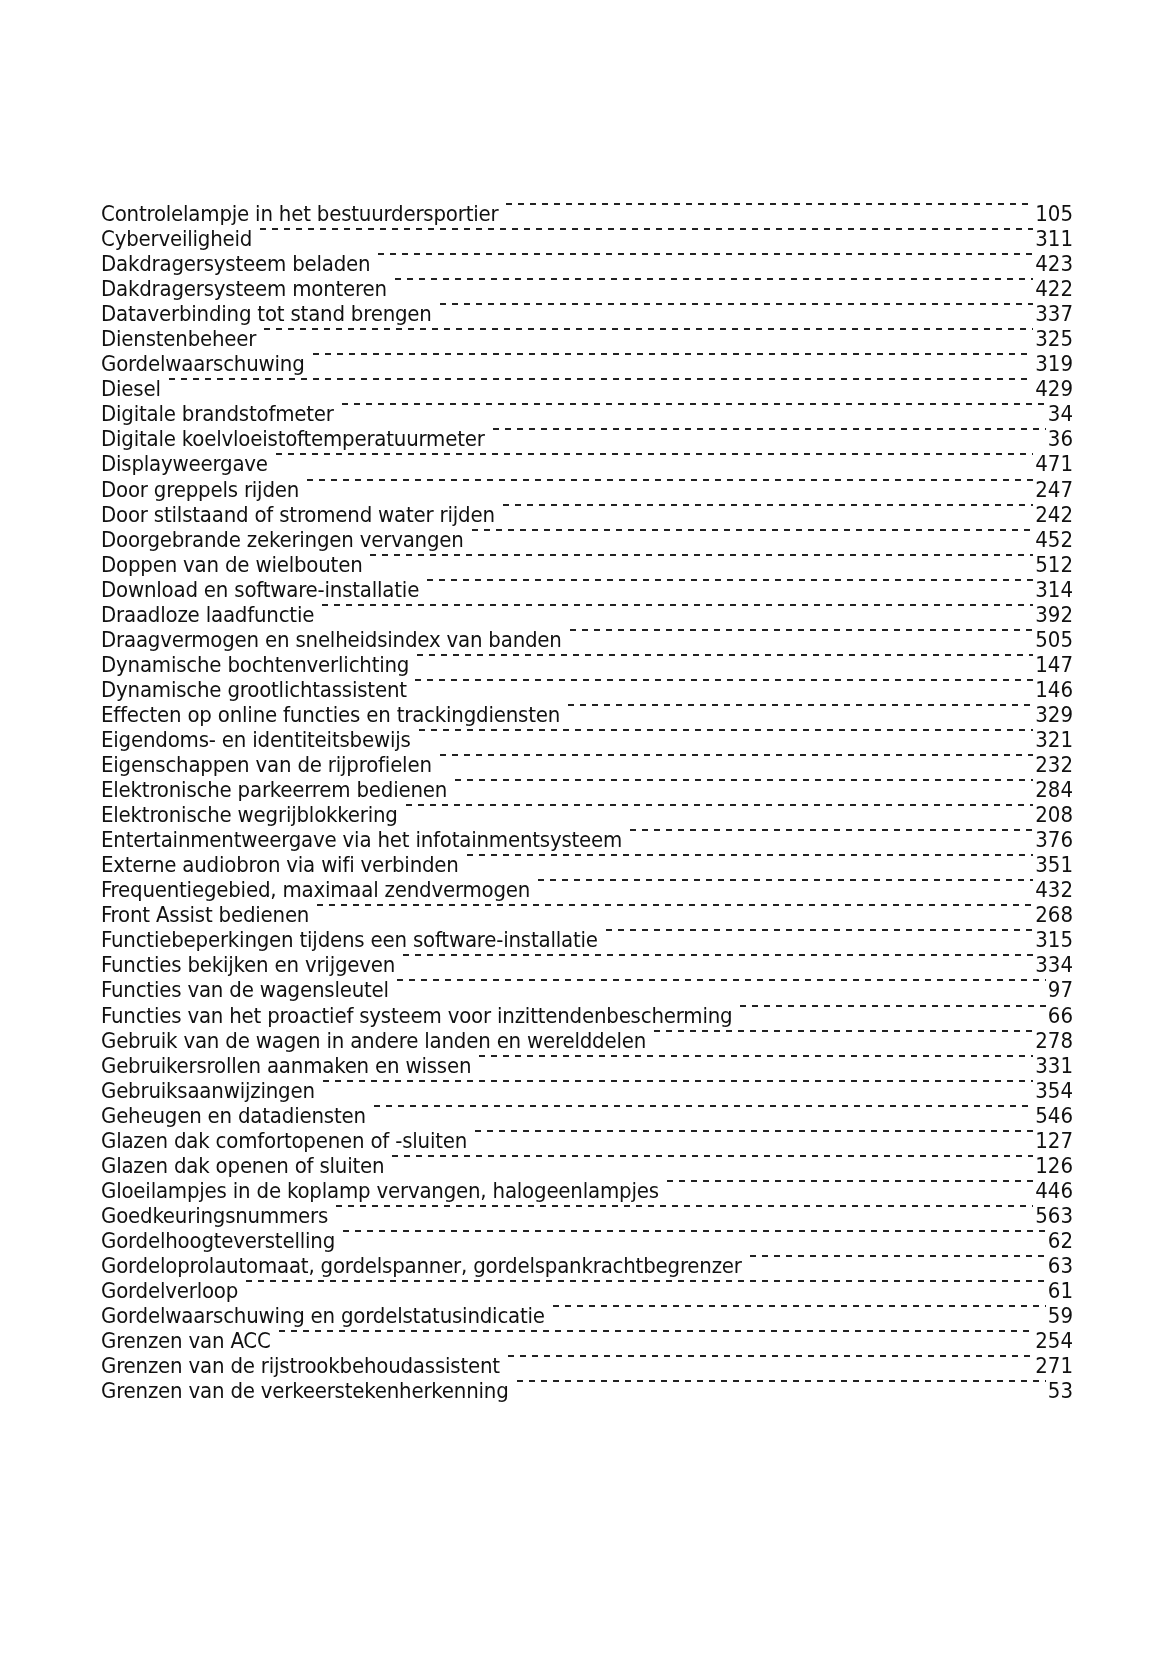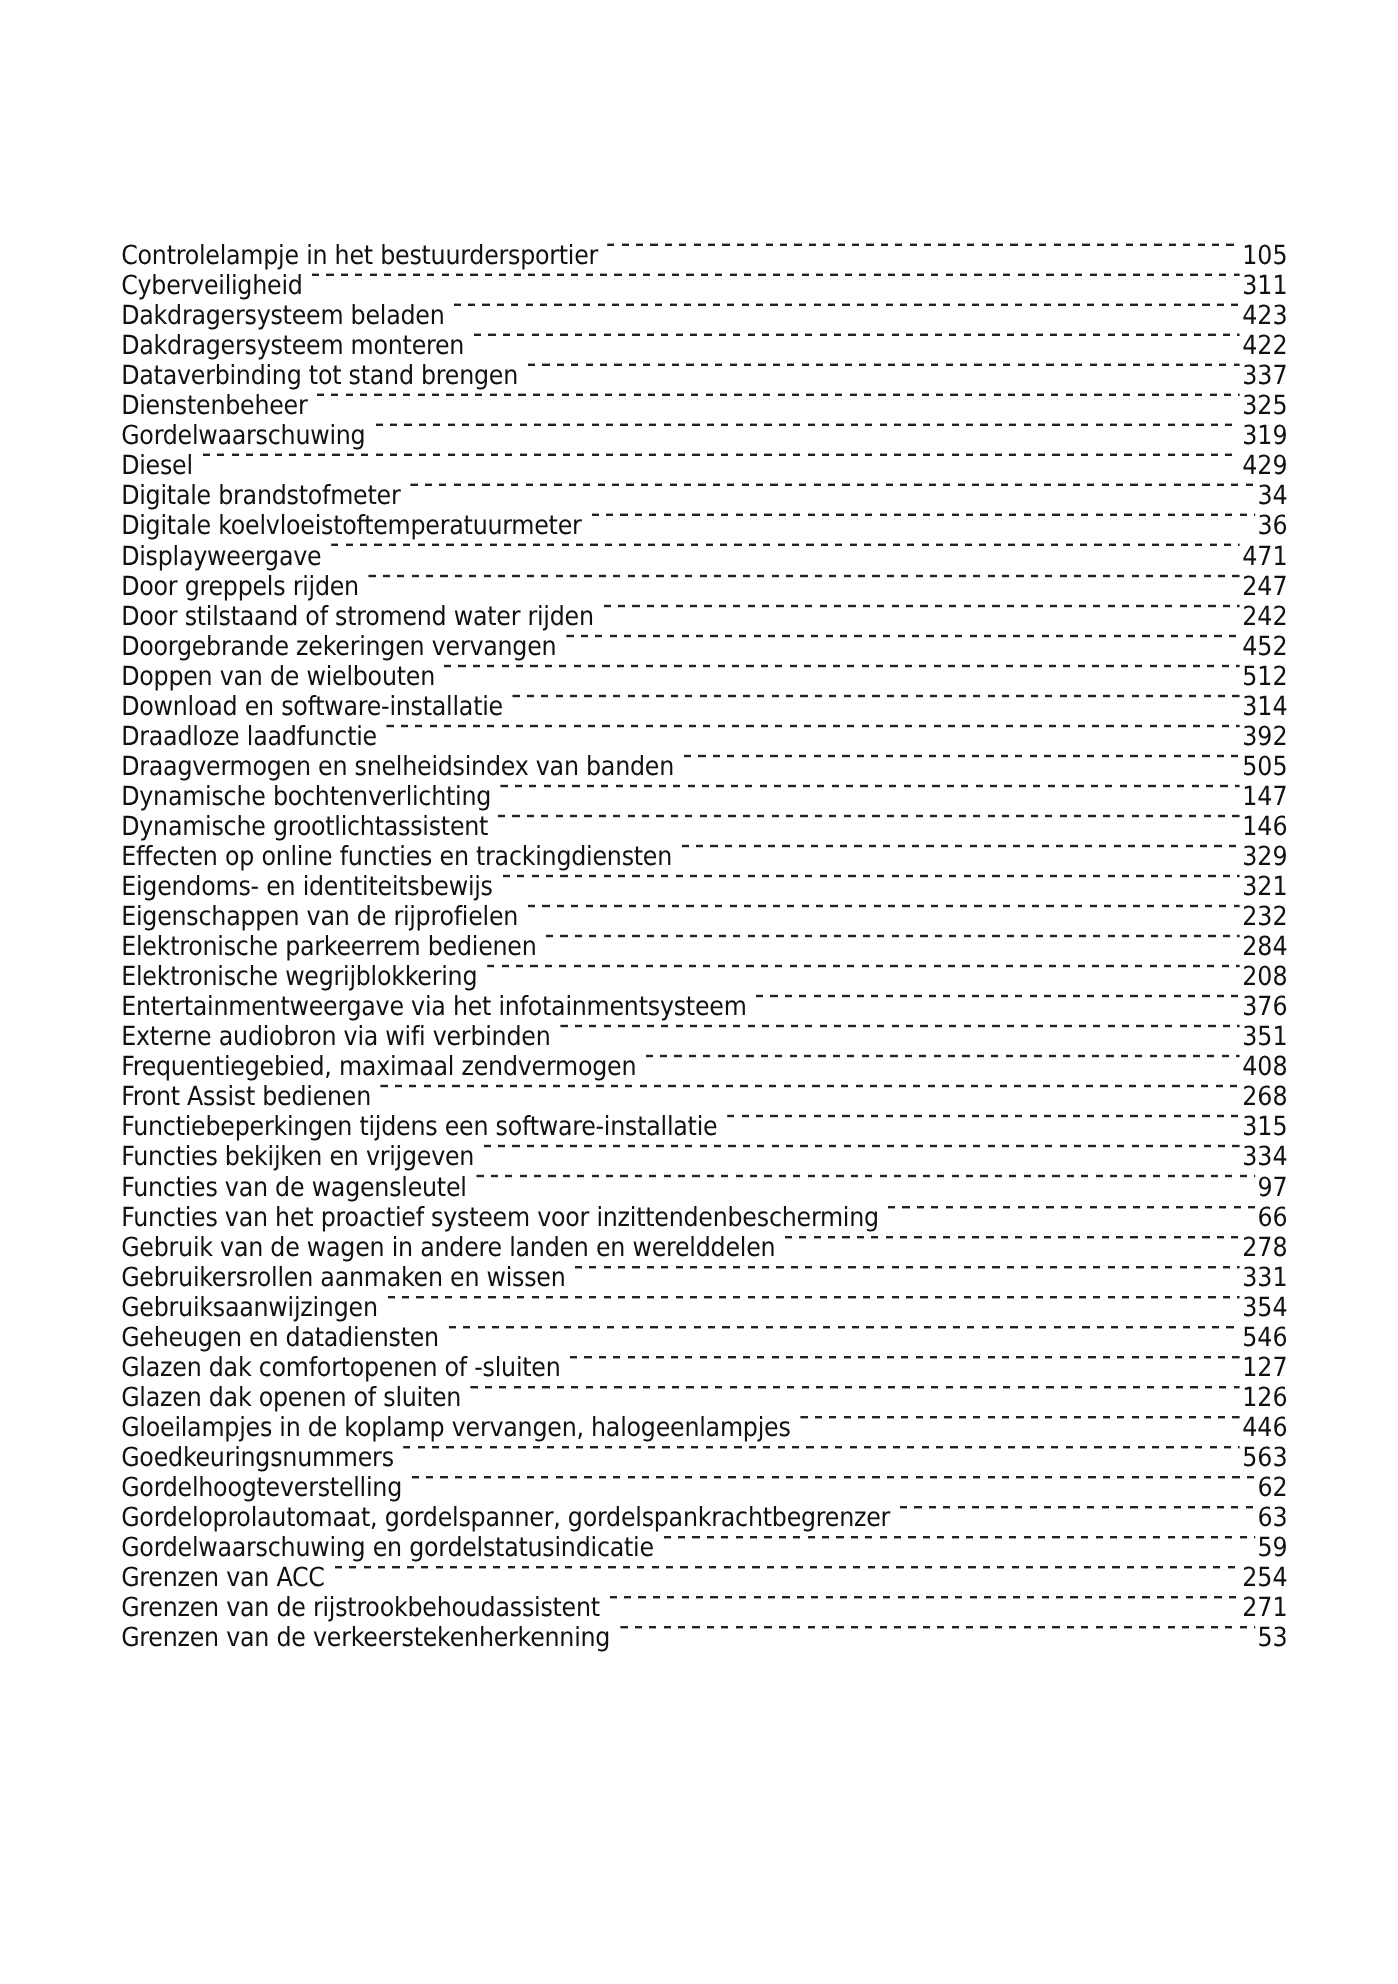--- a/index.html
+++ b/index.html
@@ -19,21 +19,21 @@
     position: absolute;
     left: 101px;
     top: 201px;
     width: 972px;
     margin: 0;
     padding: 0;
     list-style: none;
   }
   .index-entry {
     display: flex;
-    align-items: flex-end;
+    align-items: center;
     height: 25.05px;
     line-height: 25px;
     font-size: 22px;
     white-space: nowrap;
   }
   .entry-label {
     flex: 0 0 auto;
     letter-spacing: -0.2px;
     font-stretch: condensed;
   }
@@ -189,21 +189,21 @@
       <span class="entry-page">376</span>
     </li>
   <li class="index-entry">
       <span class="entry-label">Externe audiobron via wifi verbinden</span>
       <span class="entry-leader"></span>
       <span class="entry-page">351</span>
     </li>
   <li class="index-entry">
       <span class="entry-label">Frequentiegebied, maximaal zendvermogen</span>
       <span class="entry-leader"></span>
-      <span class="entry-page">408</span>
+      <span class="entry-page">432</span>
     </li>
   <li class="index-entry">
       <span class="entry-label">Front Assist bedienen</span>
       <span class="entry-leader"></span>
       <span class="entry-page">268</span>
     </li>
   <li class="index-entry">
       <span class="entry-label">Functiebeperkingen tijdens een software-installatie</span>
       <span class="entry-leader"></span>
       <span class="entry-page">315</span>
@@ -265,20 +265,25 @@
     </li>
   <li class="index-entry">
       <span class="entry-label">Gordelhoogteverstelling</span>
       <span class="entry-leader"></span>
       <span class="entry-page">62</span>
     </li>
   <li class="index-entry">
       <span class="entry-label">Gordeloprolautomaat, gordelspanner, gordelspankrachtbegrenzer</span>
       <span class="entry-leader"></span>
       <span class="entry-page">63</span>
+    </li>
+  <li class="index-entry">
+      <span class="entry-label">Gordelverloop</span>
+      <span class="entry-leader"></span>
+      <span class="entry-page">61</span>
     </li>
   <li class="index-entry">
       <span class="entry-label">Gordelwaarschuwing en gordelstatusindicatie</span>
       <span class="entry-leader"></span>
       <span class="entry-page">59</span>
     </li>
   <li class="index-entry">
       <span class="entry-label">Grenzen van ACC</span>
       <span class="entry-leader"></span>
       <span class="entry-page">254</span>

